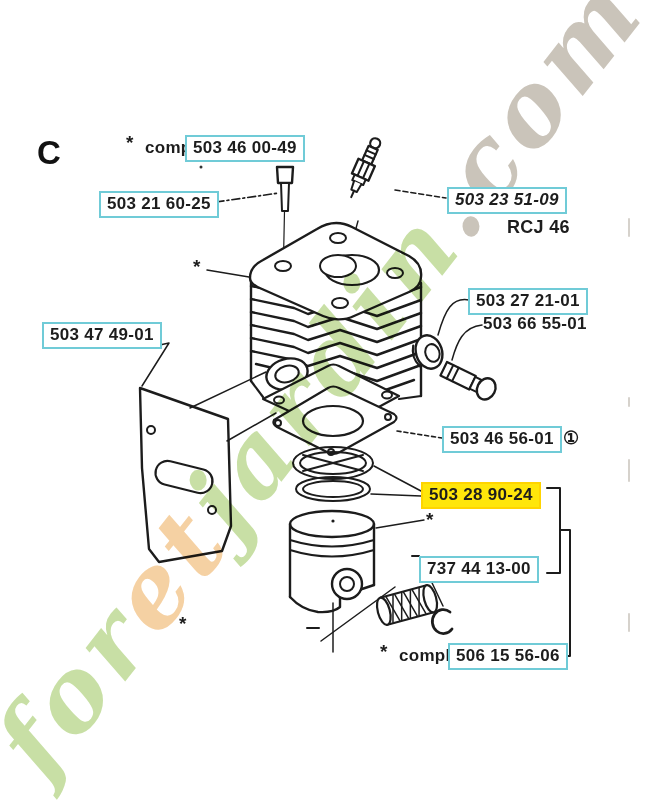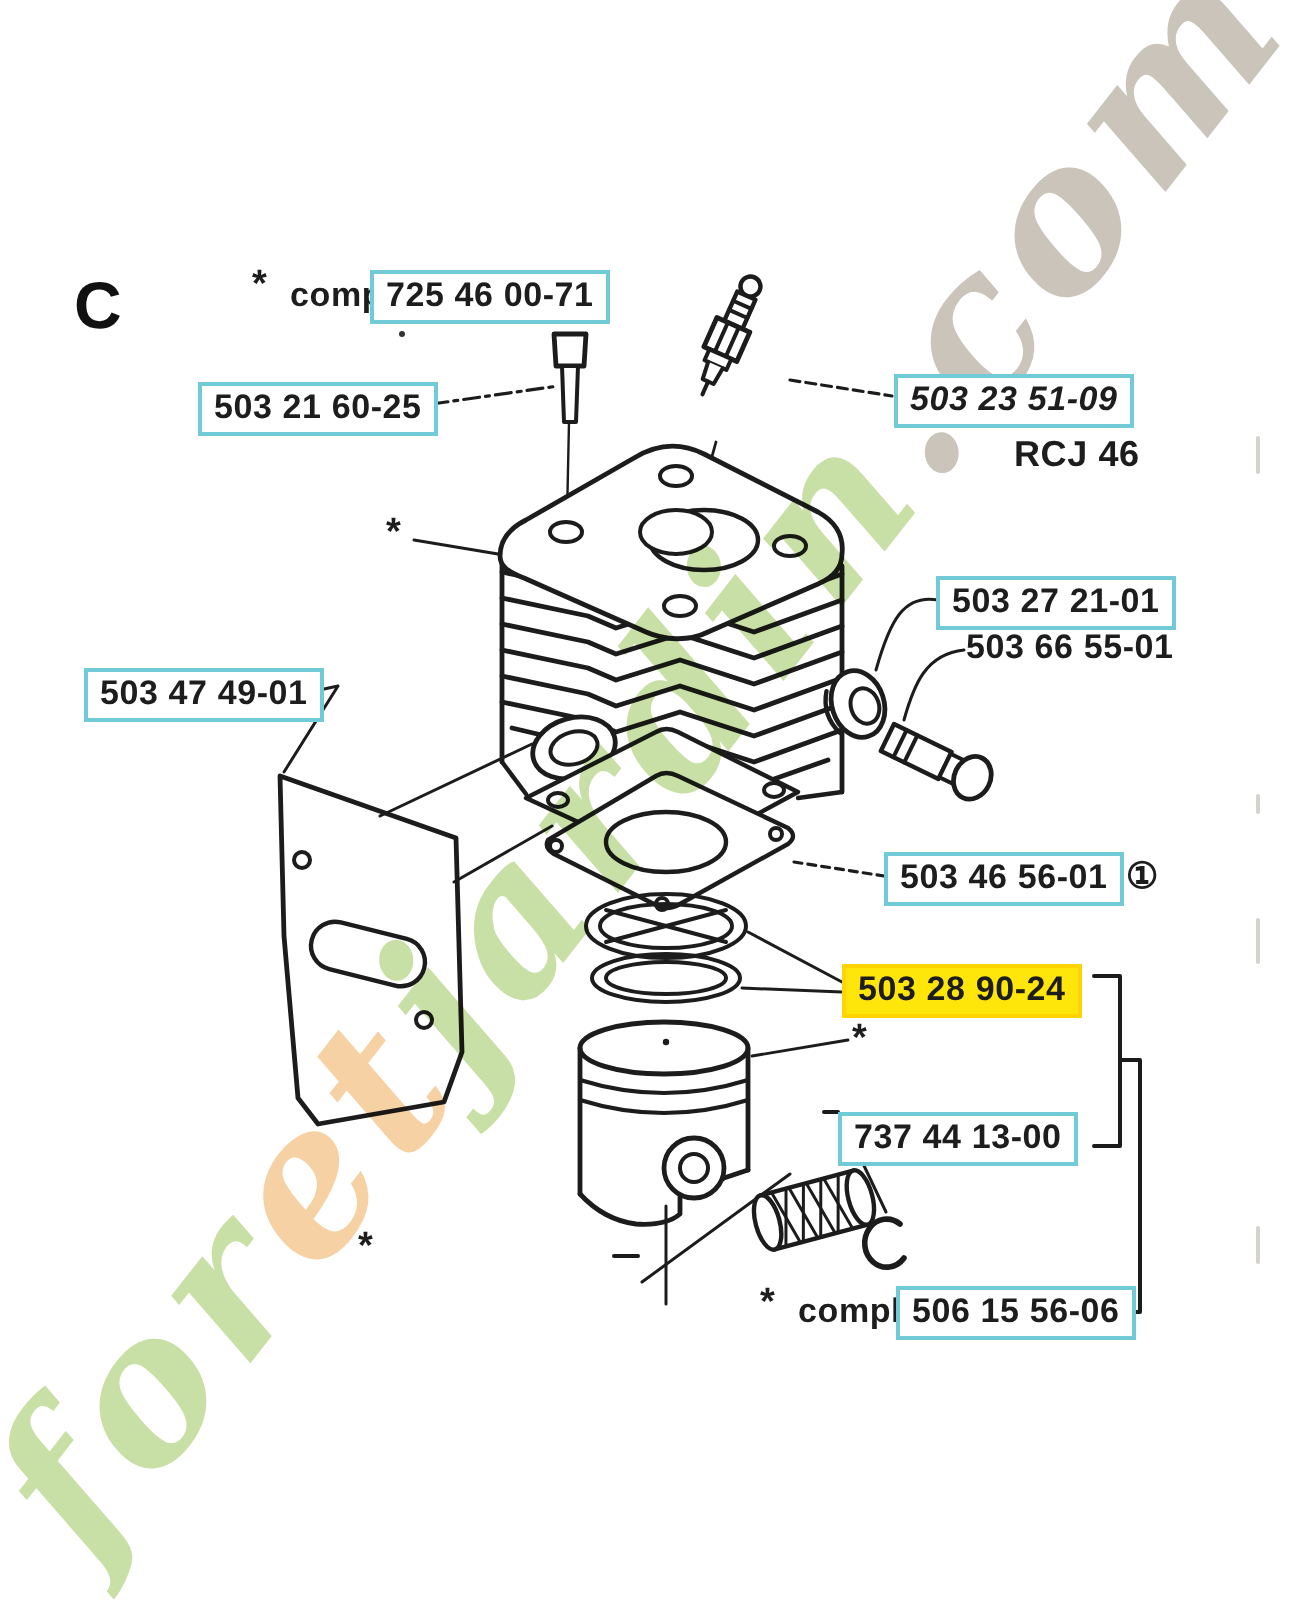--- a/index.html
+++ b/index.html
@@ -196,31 +196,31 @@
   </svg>
 
   <div id="watermark"><span style="color: rgb(195, 221, 157);">for</span><span style="color: rgb(245, 205, 155);">et</span><span style="color: rgb(195, 221, 157);">jardin</span><span style="color: rgb(198, 191, 180);">.com</span></div>
 
   <div id="labels">
 
     <div class="fig-letter">C</div>
 
     <span class="marker" style="left:126px;top:132px;">*</span>
     <span class="ptext" style="left:145px;top:138px;">compl</span>
-    <div class="pbox" style="left:185px;top:135px;">725 46 00-71</div>
+    <div class="pbox" style="left:185px;top:135px;">503 46 00-49</div>
 
     <div class="pbox" style="left:99px;top:191px;">503 21 60-25</div>
 
     <div class="pbox" style="left:447px;top:187px;font-style:italic;">503 23 51-09</div>
     <span class="ptext" style="left:507px;top:217px;font-size:18px;">RCJ 46</span>
 
     <div class="pbox" style="left:468px;top:288px;">503 27 21-01</div>
     <span class="ptext" style="left:483px;top:314px;">503 66 55-01</span>
 
-    <div class="pbox" style="left:42px;top:334px;">503 47 49-01</div>
+    <div class="pbox" style="left:42px;top:322px;">503 47 49-01</div>
 
     <div class="pbox" style="left:442px;top:426px;text-align:center;">503 46 56-01</div>
     <span class="note-symbol">①</span>
 
     <div class="pbox hl" style="left:421px;top:482px;text-align:right;">503 28 90-24</div>
 
     <span class="marker" style="left:426px;top:509px;">*</span>
 
     <div class="pbox" style="left:419px;top:544px;margin-top:12px;">737 44 13-00</div>
 

